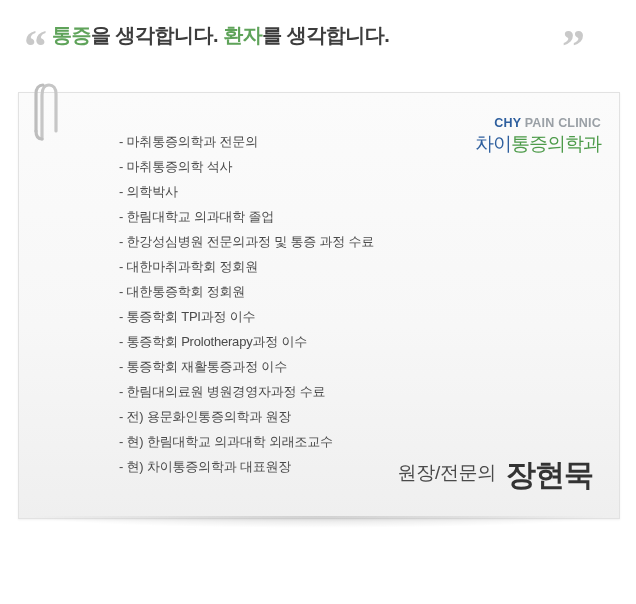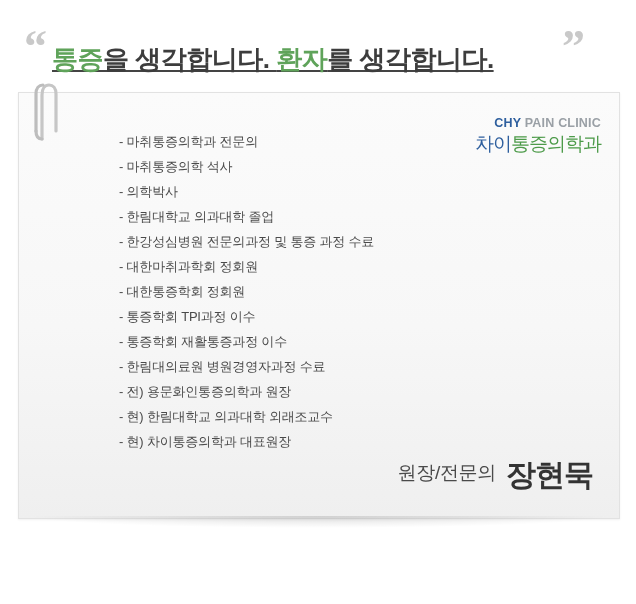--- a/index.html
+++ b/index.html
@@ -31,28 +31,27 @@
     font-weight: bold;
     line-height: 1;
     user-select: none;
   }
   .quote-open { left: 24px; top: 10px; }
   .quote-close { left: 562px; top: 10px; }
 
   .headline-text {
     position: absolute;
     left: 52px;
-    top: 28px;
+    top: 8px;
     width: 520px;
-    font-size: 26px;
+    font-size: 20px;
     font-weight: bold;
     color: #444444;
     letter-spacing: -0.5px;
     white-space: nowrap;
-    text-decoration: underline;
   }
   .hl-green { color: #5fa35a; }
   .hl-dark  { color: #3d3d3d; }
 
   
   .card-wrap {
     position: absolute;
     left: 18px;
     top: 92px;
     width: 600px;
@@ -182,20 +181,21 @@
 
     <div class="cred-list">
       <div class="cred-item">- 마취통증의학과 전문의</div>
       <div class="cred-item">- 마취통증의학 석사</div>
       <div class="cred-item">- 의학박사</div>
       <div class="cred-item">- 한림대학교 의과대학 졸업</div>
       <div class="cred-item">- 한강성심병원 전문의과정 및 통증 과정 수료</div>
       <div class="cred-item">- 대한마취과학회 정회원</div>
       <div class="cred-item">- 대한통증학회 정회원</div>
       <div class="cred-item">- 통증학회 TPI과정 이수</div>
+      <div class="cred-item">- 통증학회 Prolotherapy과정 이수</div>
       <div class="cred-item">- 통증학회 재활통증과정 이수</div>
       <div class="cred-item">- 한림대의료원 병원경영자과정 수료</div>
       <div class="cred-item">- 전) 용문화인통증의학과 원장</div>
       <div class="cred-item">- 현) 한림대학교 의과대학 외래조교수</div>
       <div class="cred-item">- 현) 차이통증의학과 대표원장</div>
     </div>
 
     <div class="signature">
       <span class="sig-title">원장/전문의</span>
       <span class="sig-name">장현묵</span>

